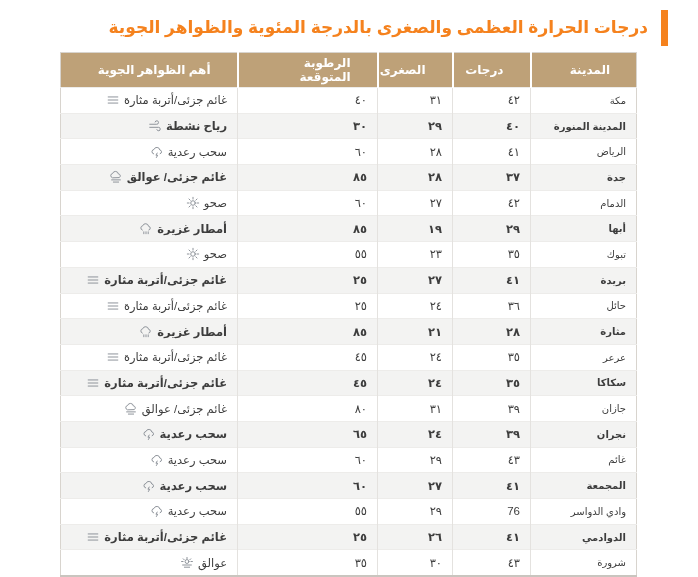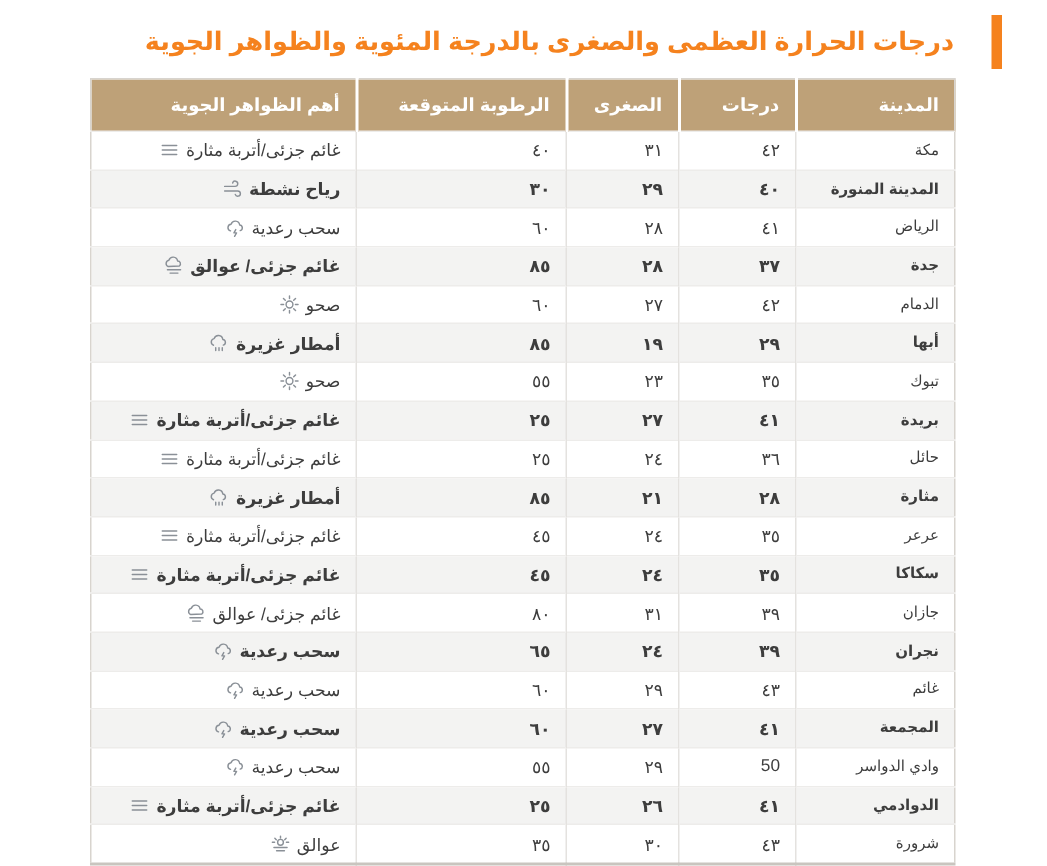--- a/index.html
+++ b/index.html
@@ -7,21 +7,21 @@
     width:698px;height:577px;overflow:hidden;background:#ffffff;
     font-family:"Liberation Sans","DejaVu Sans",sans-serif;
     direction:rtl;
   }
   .page{width:698px;height:577px;position:relative;}
 
   
   .title-row{
     display:flex;align-items:center;
     padding:10px 30px 0 0;
-    gap:25px;
+    gap:13px;
   }
   .accent-bar{
     width:7px;height:36px;flex:0 0 7px;
     background:#F5821E;
     display:inline-block;
   }
   h1.page-title{
     margin:0;font-size:17px;font-weight:bold;color:#F5821E;
     line-height:36px;white-space:nowrap;
   }
@@ -35,21 +35,21 @@
     font-size:11.5px;color:#3D3D3D;
   }
   col.c-city{width:106px;}
   col.c-max{width:78px;}
   col.c-min{width:75px;}
   col.c-hum{width:140px;}
   col.c-phen{width:177px;}
 
   thead th{
     background:#BEA178;color:#ffffff;font-weight:bold;font-size:12px;
-    height:34px;padding:0 10px;text-align:right;
+    height:34px;padding:0 26px;text-align:right;
     border-inline-start:2px solid #ffffff;
   }
   thead th:first-child{border-inline-start:none;}
 
   tbody td{
     height:24.7px;padding:0 10px;text-align:right;vertical-align:middle;
     border-inline-start:1px solid #E4E2DF;
     border-top:1px solid #EDECEA;
     background:#ffffff;white-space:nowrap;overflow:hidden;
   }
@@ -242,21 +242,21 @@
           <td class="c-num">٤١</td>
           <td class="c-num">٢٧</td>
           <td class="c-num">٦٠</td>
           <td class="c-phen"><span>سحب رعدية</span><svg class="wicon" viewBox="0 0 16 16">
               <path d="M4.2 10.2a2.6 2.6 0 0 1 .4-5.1 3.4 3.4 0 0 1 6.6.6 2.2 2.2 0 0 1 .4 4.3"></path>
               <path d="M8.2 9.2 6.8 11.7h2l-1.5 2.6"></path>
             </svg></td>
         </tr>
         <tr>
           <td class="c-city">وادي الدواسر</td>
-          <td class="c-num">50</td>
+          <td class="c-num">76</td>
           <td class="c-num">٢٩</td>
           <td class="c-num">٥٥</td>
           <td class="c-phen"><span>سحب رعدية</span><svg class="wicon" viewBox="0 0 16 16">
               <path d="M4.2 10.2a2.6 2.6 0 0 1 .4-5.1 3.4 3.4 0 0 1 6.6.6 2.2 2.2 0 0 1 .4 4.3"></path>
               <path d="M8.2 9.2 6.8 11.7h2l-1.5 2.6"></path>
             </svg></td>
         </tr>
         <tr class="alt">
           <td class="c-city">الدوادمي</td>
           <td class="c-num">٤١</td>

